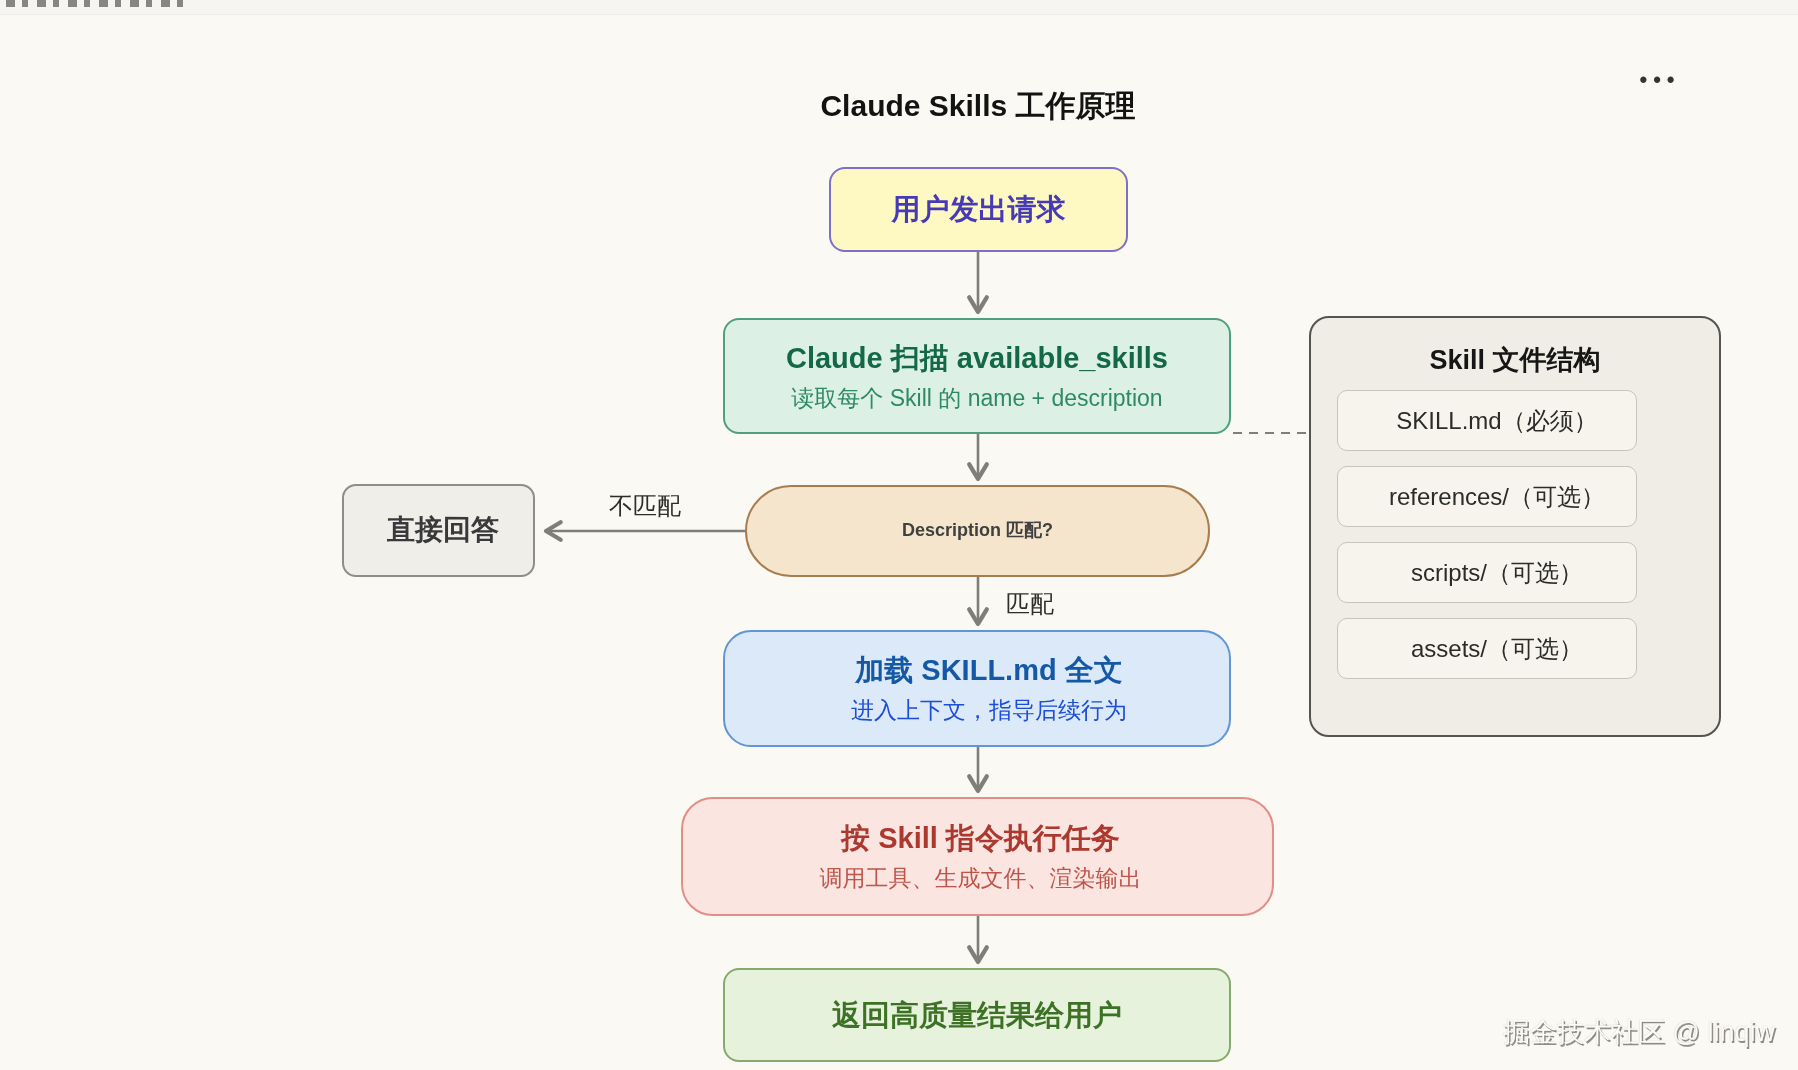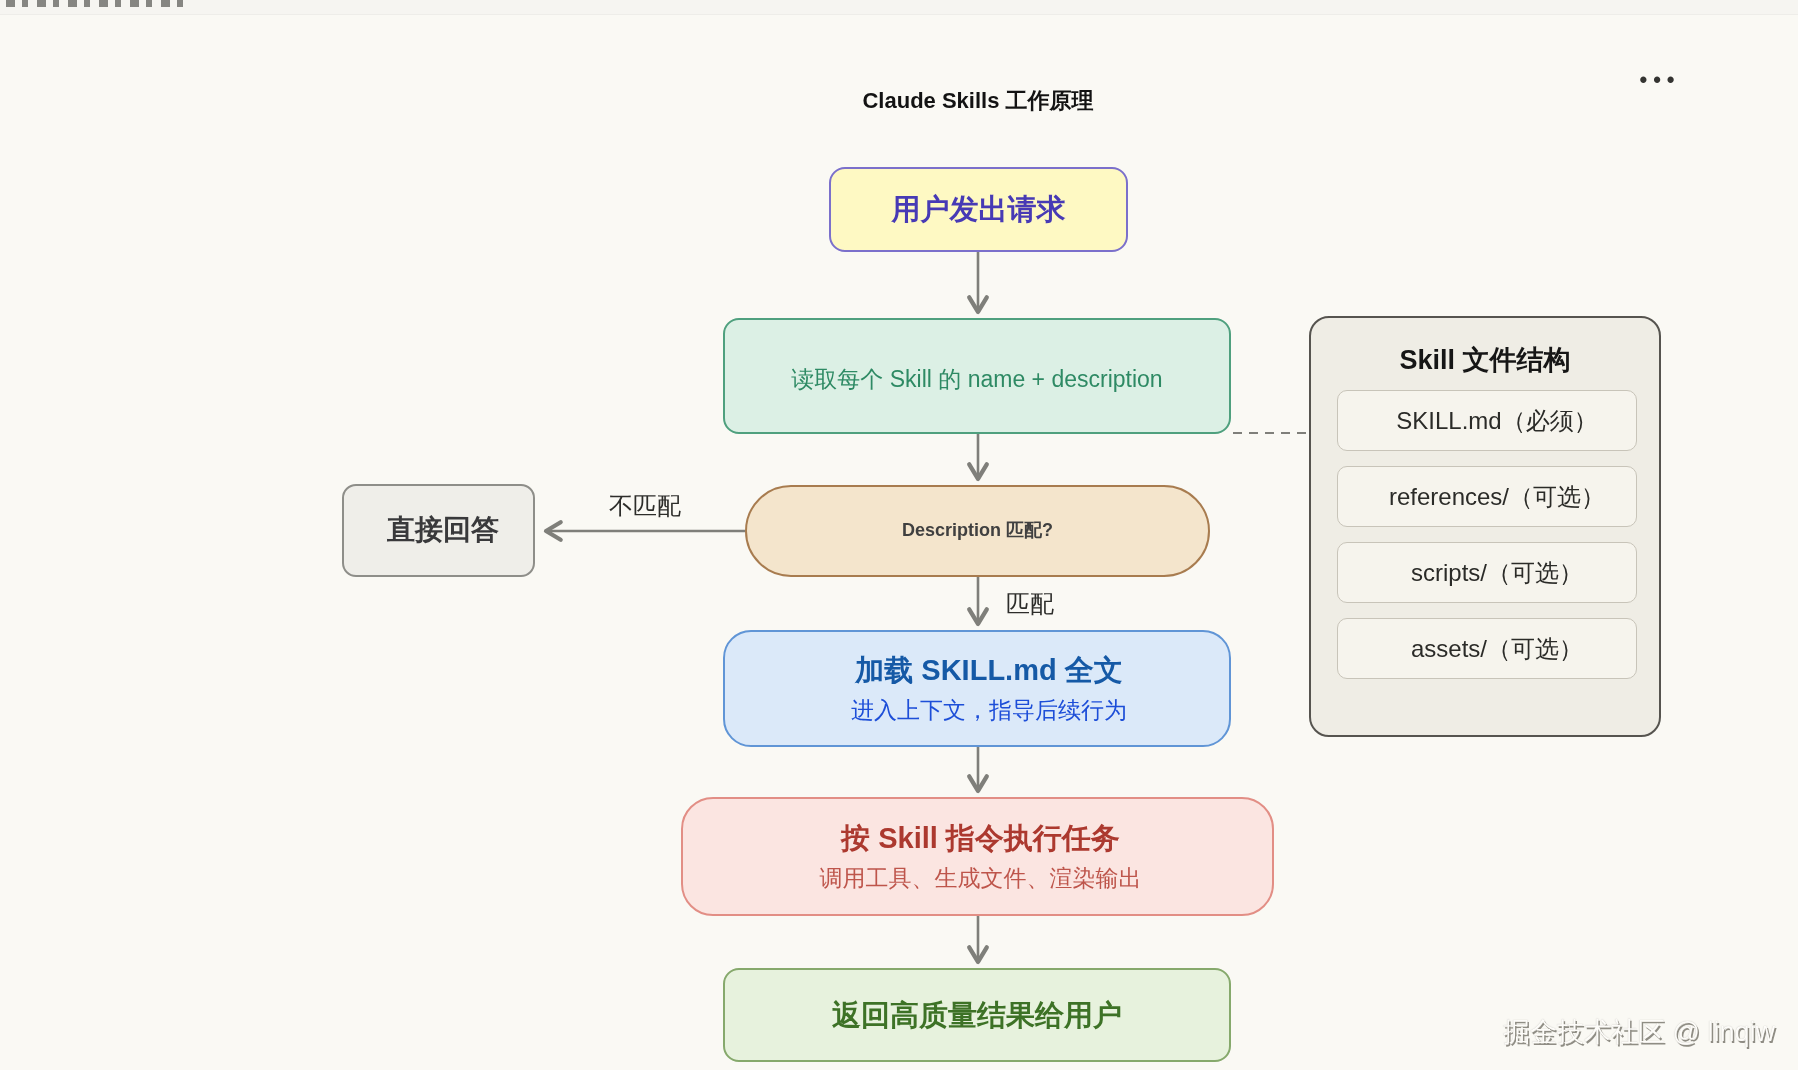--- a/index.html
+++ b/index.html
@@ -17,21 +17,21 @@
     position:absolute;left:6px;top:0;width:185px;height:7px;opacity:.65;
     background:repeating-linear-gradient(90deg,#4a4a46 0 9px,transparent 9px 16px,#4a4a46 16px 22px,transparent 22px 31px);
   }
   .ellipsis-btn{
     position:absolute;left:1630px;top:60px;width:60px;height:40px;
     font-size:22px;letter-spacing:6px;color:#343431;cursor:pointer;
     display:flex;align-items:center;justify-content:center;font-weight:bold;
   }
   .diagram-title{
     position:absolute;left:678px;top:86px;width:600px;text-align:center;
-    font-size:22px;font-weight:bold;color:#131313;
+    font-size:30px;font-weight:bold;color:#131313;
   }
   .node{
     position:absolute;display:flex;flex-direction:column;
     align-items:center;justify-content:center;text-align:center;
     box-sizing:border-box;line-height:1.32;
   }
   .node .t{font-size:29px;font-weight:bold;}
   .node .s{font-size:23px;margin-top:6px;}
   .n-user{left:829px;top:167px;width:299px;height:85px;border-radius:16px;
     background:#fef9c3;border:2px solid #7b70cb;}
@@ -56,21 +56,21 @@
   .n-exec .s{color:#be554b;}
   .n-result{left:723px;top:968px;width:508px;height:94px;border-radius:16px;
     background:#e7f2dd;border:2px solid #86a96c;}
   .n-result .t{color:#3d7226;}
   .edge-label{
     position:absolute;font-size:24px;color:#2d2d2a;white-space:nowrap;
   }
   .lbl-nomatch{left:590px;top:490px;width:110px;text-align:center;}
   .lbl-match{left:1006px;top:588px;}
   .side-panel{
-    position:absolute;left:1309px;top:316px;width:352px;height:421px;
+    position:absolute;left:1309px;top:316px;width:412px;height:421px;
     box-sizing:border-box;border-radius:20px;background:#efede5;
     border:2px solid #56544f;
   }
   .side-panel-title{
     text-align:center;margin-top:24px;font-size:27px;font-weight:bold;color:#161616;
   }
   .side-items{position:absolute;left:26px;top:72px;width:300px;
     display:flex;flex-direction:column;gap:15px;}
   .side-item{
     height:61px;box-sizing:border-box;border-radius:10px;
@@ -112,20 +112,21 @@
     <line x1="978" y1="916" x2="978" y2="961" marker-end="url(#arrow)"></line>
     <line x1="1233" y1="433" x2="1309" y2="433" stroke-dasharray="9 7" stroke-width="2.2"></line>
   </g>
 </svg>
 
 <div class="node n-user">
   <div class="t">用户发出请求</div>
 </div>
 
 <div class="node n-scan">
+  <div class="t">Claude 扫描 available_skills</div>
   <div class="s">读取每个 Skill 的 name + description</div>
 </div>
 
 <div class="node n-decision">
   <div class="t">Description 匹配?</div>
 </div>
 
 <div class="node n-direct">
   <div class="t">直接回答</div>
 </div>

